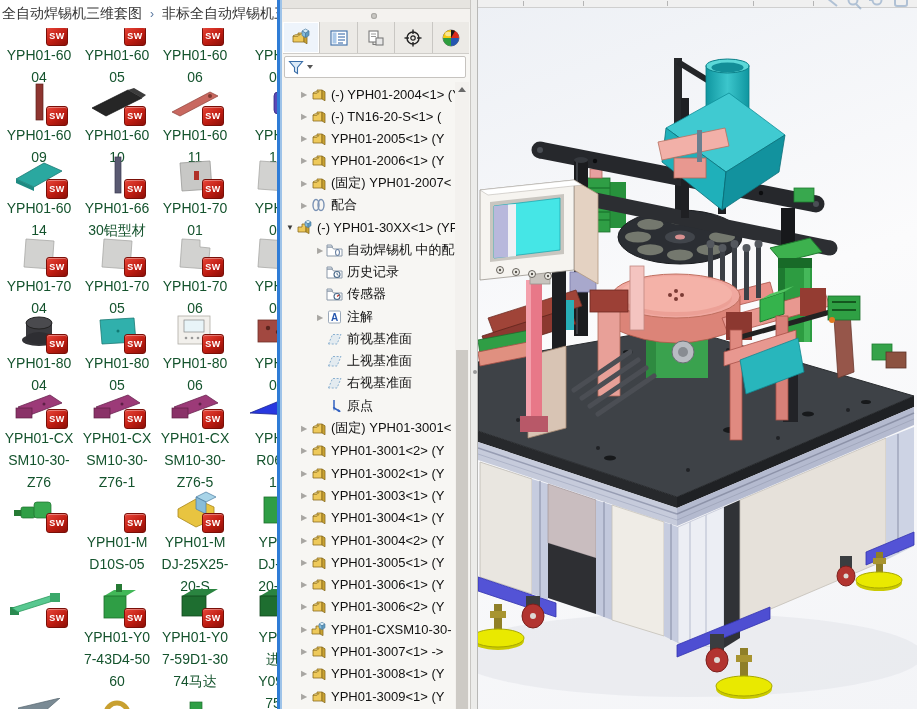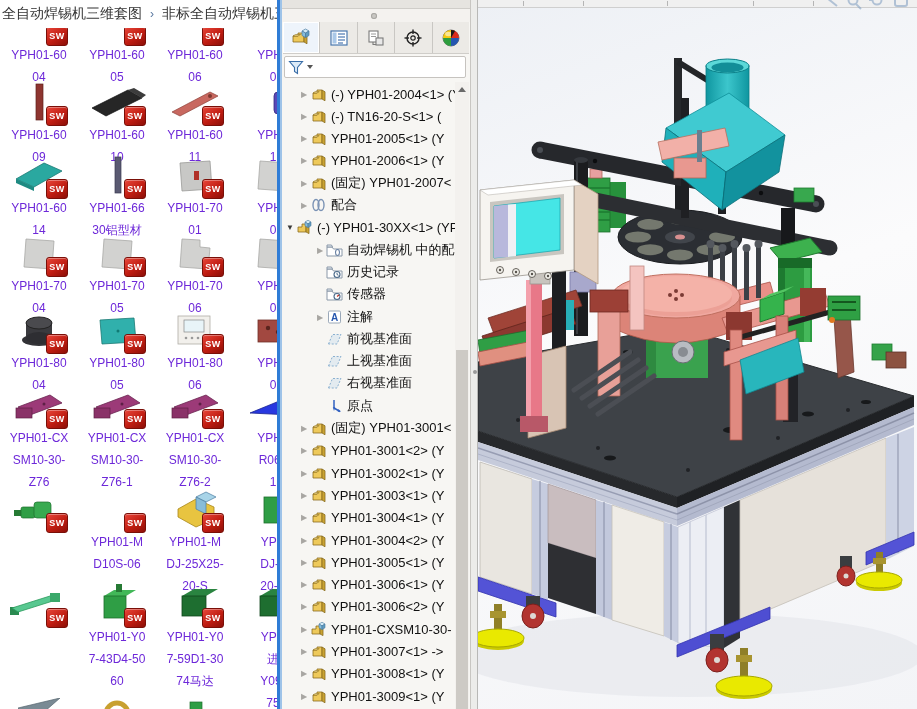--- a/index.html
+++ b/index.html
@@ -15,21 +15,21 @@
   #breadcrumb .chev{color:#5a78a0;padding:0 6px;font-size:12px;}
   #grid{position:absolute;left:0;top:0;width:277px;height:709px;overflow:hidden;}
   .ex-item{position:absolute;width:78px;}
   .ex-thumb{position:relative;width:78px;}
   .ex-thumb svg{display:block;margin:0 auto;}
   .swbadge{position:absolute;right:10px;bottom:-2px;width:20px;height:18px;border-radius:3px;
            background:linear-gradient(145deg,#e8463a 0%,#c01d12 55%,#8c0f07 100%);
            border:1px solid #7a0f08;color:#fff;font-size:9px;font-weight:bold;
            display:flex;align-items:center;justify-content:center;letter-spacing:.5px;
            box-shadow:inset 0 1px 0 rgba(255,255,255,.35);}
-  .ex-label{width:78px;text-align:center;font-size:12px;line-height:22px;color:#6d28d9;}
+  .ex-label{width:78px;text-align:center;font-size:14px;line-height:22px;color:#14532d;}
 
   
   #win-edge{position:absolute;left:277px;top:0;width:3px;height:709px;background:#2f7cd6;z-index:8;}
   #win-edge2{position:absolute;left:280px;top:0;width:2px;height:709px;background:#9ec3e8;z-index:8;}
 
   
   #fmpanel{position:absolute;left:282px;top:0;width:188px;height:709px;background:#f7f6f3;overflow:hidden;}
   #fm-topstrip{position:absolute;left:0;top:0;width:188px;height:8px;background:#e6e4e0;border-bottom:1px solid #cfcdc9;}
   #fm-dragrow{position:absolute;left:0;top:9px;width:188px;height:13px;background:#f4f2ef;}
   #fm-dragrow .dot{position:absolute;left:89px;top:4px;width:6px;height:6px;border-radius:50%;
@@ -403,21 +403,21 @@
                 <polygon points="8,22 40,10 52,18 20,30" fill="#9c3a78" stroke="#6a2450" stroke-width="0.8"></polygon>
                 <rect x="6" y="23" width="16" height="10" fill="#8a3268" stroke="#5e2046" stroke-width="0.7"></rect>
                 <circle cx="34" cy="19" r="1.5" fill="#5e2046"></circle>
               </svg>
             </div>
             <span class="swbadge">SW</span>
           </div>
           <div class="ex-label">
             <div>YPH01-CX</div>
             <div>SM10-30-</div>
-            <div>Z76-2</div>
+            <div>Z76-5</div>
           </div>
         </div>
         <div class="ex-item" style="left: 234px; top: 390px;">
           <div class="ex-thumb" style="height: 37px;">
             <div style="position: absolute; left: 10px; bottom: 0px;">
               <svg width="58" height="42" viewBox="0 0 58 42">
                 <polygon points="6,28 50,10 46,30" fill="#2838e0" stroke="#1a2490" stroke-width="0.8"></polygon>
               </svg>
             </div>
           </div>
@@ -441,21 +441,21 @@
         </div>
         <div class="ex-item" style="left: 78px; top: 486px;">
           <div class="ex-thumb" style="height: 45px;">
             <div style="position: absolute; left: 10px; bottom: 0px;">
               <svg width="58" height="42" viewBox="0 0 58 42"></svg>
             </div>
             <span class="swbadge">SW</span>
           </div>
           <div class="ex-label">
             <div>YPH01-M</div>
-            <div>D10S-06</div>
+            <div>D10S-05</div>
           </div>
         </div>
         <div class="ex-item" style="left: 156px; top: 486px;">
           <div class="ex-thumb" style="height: 45px;">
             <div style="position: absolute; left: 10px; bottom: 0px;">
               <svg width="58" height="42" viewBox="0 0 58 42">
                 <polygon points="12,20 30,10 48,18 48,30 30,38 12,28" fill="#e8c440" stroke="#a8861a" stroke-width="0.8"></polygon>
                 <polygon points="30,8 40,3 50,8 40,13" fill="#a8d4e8" stroke="#4a7ba0" stroke-width="0.7"></polygon>
                 <polygon points="30,8 40,13 40,25 30,20" fill="#88bcd8" stroke="#4a7ba0" stroke-width="0.7"></polygon>
               </svg>

